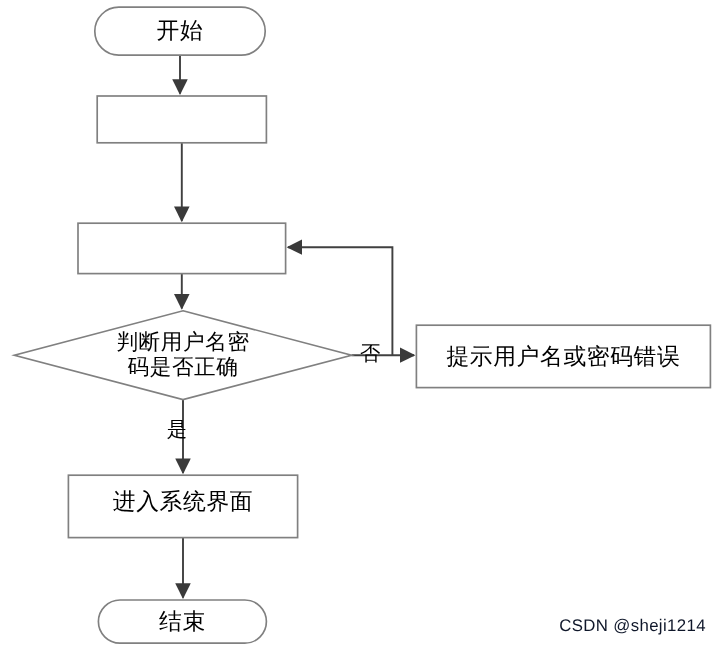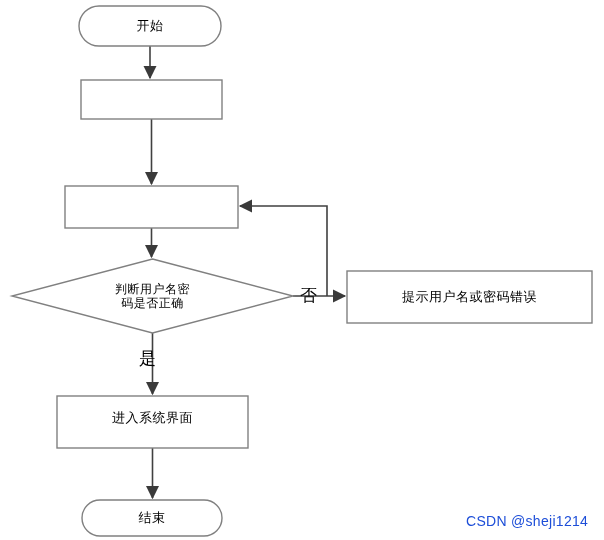--- a/index.html
+++ b/index.html
@@ -23,21 +23,21 @@
     top: 0;
   }
   .node-label {
     position: absolute;
     display: flex;
     align-items: center;
     justify-content: center;
     text-align: center;
     color: #000000;
     font-family: "DejaVu Sans", "Liberation Sans", sans-serif;
-    font-size: 13px;
+    font-size: 19px;
     line-height: 1.18;
     letter-spacing: 0.5px;
     white-space: pre-line;
     pointer-events: none;
     user-select: none;
   }
   .edge-label {
     position: absolute;
     color: #000000;
     font-family: "DejaVu Sans", "Liberation Sans", sans-serif;
@@ -80,24 +80,24 @@
         <rect x="81" y="80" width="141" height="39" fill="#ffffff" stroke="#808080" stroke-width="1.4"></rect>
         <rect x="65" y="186" width="173" height="42" fill="#ffffff" stroke="#808080" stroke-width="1.4"></rect>
         <polygon points="152.5,259 293,296 152.5,333 12,296" fill="#ffffff" stroke="#808080" stroke-width="1.4"></polygon>
         <rect x="347" y="271" width="245" height="52" fill="#ffffff" stroke="#808080" stroke-width="1.4"></rect>
         <rect x="57" y="396" width="191" height="52" fill="#ffffff" stroke="#808080" stroke-width="1.4"></rect>
         <rect x="82" y="500" width="140" height="36" rx="18" ry="18" fill="#ffffff" stroke="#808080" stroke-width="1.4"></rect>
       </g>
   </svg>
 
   <div class="node-label" style="left: 79px; top: 6px; width: 142px; height: 40px;">开始</div>
-  <div class="node-label" style="left: 12px; top: 259px; width: 281px; height: 74px; font-size: 12px;">判断用户名密
+  <div class="node-label" style="left: 12px; top: 259px; width: 281px; height: 74px; font-size: 18px;">判断用户名密
 码是否正确</div>
   <div class="node-label" style="left: 347px; top: 271px; width: 245px; height: 52px;">提示用户名或密码错误</div>
   <div class="node-label" style="left: 57px; top: 396px; width: 191px; height: 44px; text-align: center;">进入系统界面</div>
   <div class="node-label" style="left: 82px; top: 500px; width: 140px; height: 36px; border-radius: 13px;">结束</div>
 
   <div class="edge-label" style="left: 300px; top: 287px;">否</div>
   <div class="edge-label" style="left: 139px; top: 350px;">是</div>
 
-  <div class="watermark" style="left: 466px; top: 513px; color: #1d4ed8;">CSDN @sheji1214</div>
+  <div class="watermark" style="left: 466px; top: 513px; color: #0f172a;">CSDN @sheji1214</div>
 
 </div>
 
 </body></html>

